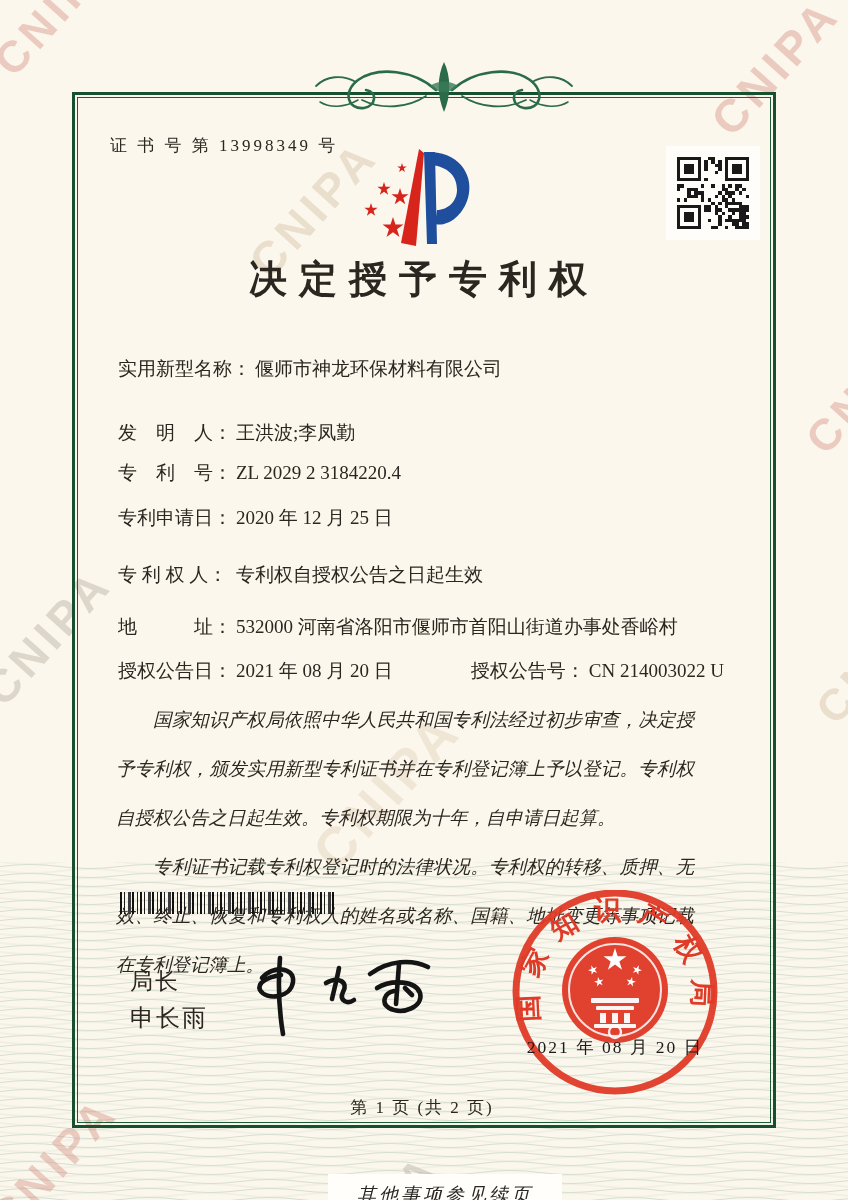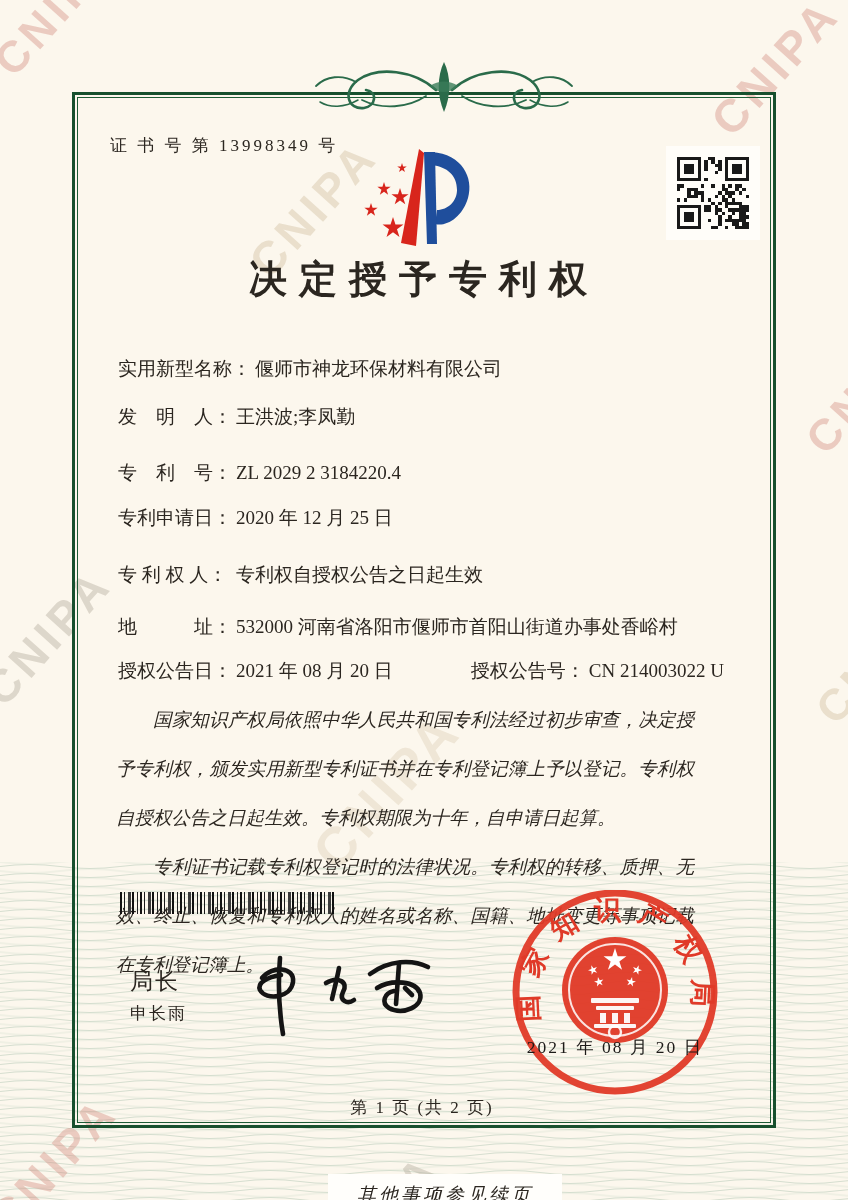--- a/index.html
+++ b/index.html
@@ -41,21 +41,21 @@
   .paras p{margin:0;text-indent:2em;text-align:justify;}
   
   .barcode{position:absolute;left:120px;top:892px;width:216px;height:22px;z-index:3;
     background:repeating-linear-gradient(90deg,
       #141414 0 2px,rgba(0,0,0,0) 2px 4px,
       #1a1a1a 4px 5px,rgba(0,0,0,0) 5px 8px,
       #3a3a3a 8px 11px,rgba(0,0,0,0) 11px 12px,
       #101010 12px 14px,rgba(0,0,0,0) 14px 17px,
       #222 17px 18px,rgba(0,0,0,0) 18px 20px);}
   .sig-title{position:absolute;left:130px;top:966px;font-size:23px;letter-spacing:2px;z-index:3;}
-  .sig-name{position:absolute;left:130px;top:1002px;font-size:17px;letter-spacing:2px;z-index:3;}
+  .sig-name{position:absolute;left:130px;top:1002px;font-size:24px;letter-spacing:2px;z-index:3;}
   .sig-script{position:absolute;left:242px;top:942px;z-index:3;}
   .seal{position:absolute;left:504px;top:890px;z-index:3;}
   .page-info{position:absolute;left:72px;top:1096px;width:700px;text-align:center;
              font-size:17px;letter-spacing:2px;z-index:3;}
   .cont-note{position:absolute;left:328px;top:1136px;width:234px;height:42px;z-index:3;
              background:#fffefb;text-align:center;line-height:42px;font-size:19px;
              letter-spacing:3px;font-style:italic;margin-top:38px;}
 </style>
 </head>
 <body>
@@ -329,21 +329,21 @@
       <rect x="4" y="20" width="1" height="1" fill="#191919"></rect>
       <rect x="5" y="20" width="1" height="1" fill="#191919"></rect>
       <rect x="6" y="20" width="1" height="1" fill="#191919"></rect>
     </svg>
 </div>
 
 <div class="title">决定授予专利权</div>
 
 <div class="fields">
   <div class="frow" style="top:6px"><span class="lab">实用新型名称：</span><span class="val">偃师市神龙环保材料有限公司</span></div>
-  <div class="frow" style="top:54px"><span class="lab">发　明　人：</span><span class="val">王洪波;李凤勤</span></div>
+  <div class="frow" style="top:70px"><span class="lab">发　明　人：</span><span class="val">王洪波;李凤勤</span></div>
   <div class="frow" style="top:110px"><span class="lab">专　利　号：</span><span class="val">ZL 2029 2 3184220.4</span></div>
   <div class="frow" style="top:155px"><span class="lab">专利申请日：</span><span class="val">2020 年 12 月 25 日</span></div>
   <div class="frow" style="top:212px"><span class="lab">专 利 权 人：</span><span class="val">专利权自授权公告之日起生效</span></div>
   <div class="frow" style="top:264px"><span class="lab">地　　　址：</span><span class="val">532000  河南省洛阳市偃师市首阳山街道办事处香峪村</span></div>
   <div class="frow grant" style="top:308px">
     <span class="lab">授权公告日：</span><span class="val">2021 年 08 月 20 日</span><span class="lab2">授权公告号：</span><span class="val">CN 214003022 U</span>
   </div>
 </div>
 
 <div class="paras">

